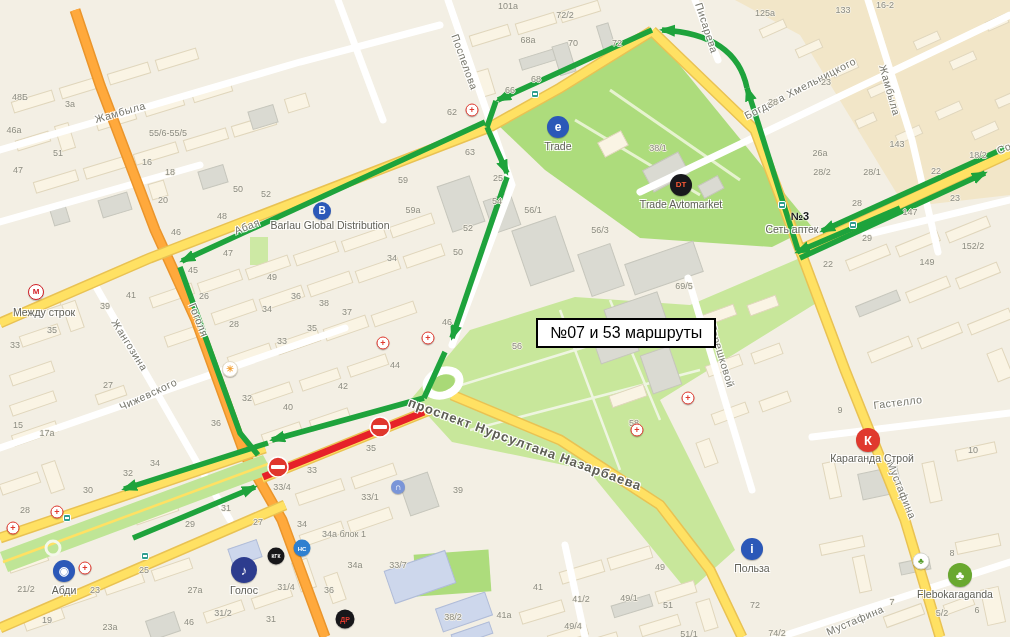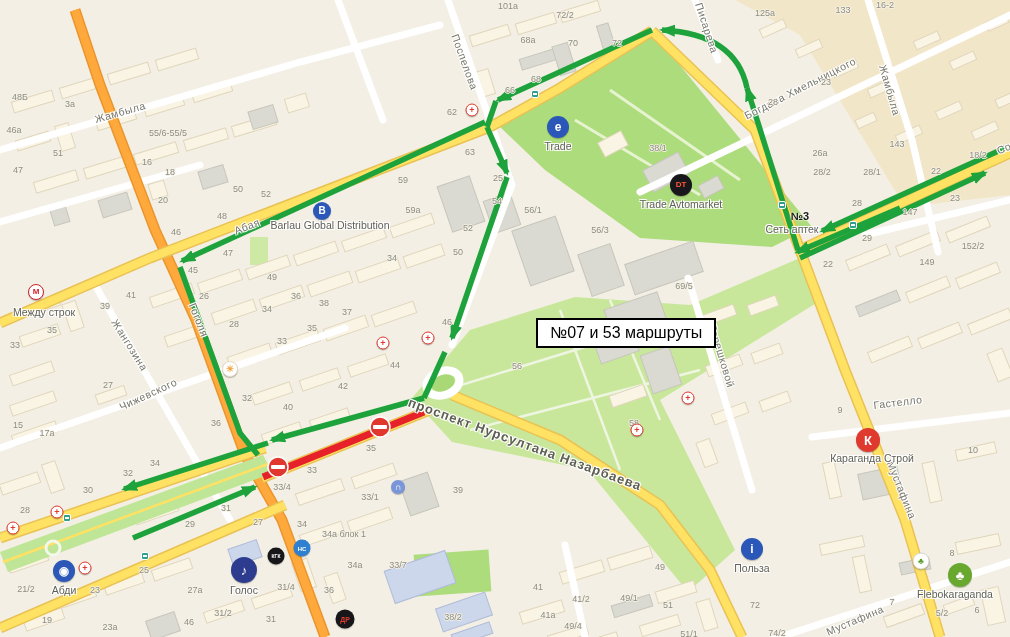--- a/index.html
+++ b/index.html
@@ -388,33 +388,33 @@
       <span class="hn" style="left: 223px; top: 613px;">31/2</span>
       <span class="hn" style="left: 271px; top: 619px;">31</span>
       <span class="hn" style="left: 286px; top: 587px;">31/4</span>
       <span class="hn" style="left: 344px; top: 534px;">34а блок 1</span>
       <span class="hn" style="left: 355px; top: 565px;">34а</span>
       <span class="hn" style="left: 329px; top: 590px;">36</span>
       <span class="hn" style="left: 398px; top: 565px;">33/7</span>
       <span class="hn" style="left: 453px; top: 617px;">38/2</span>
       <span class="hn" style="left: 538px; top: 587px;">41</span>
       <span class="hn" style="left: 581px; top: 599px;">41/2</span>
-      <span class="hn" style="left: 548px; top: 615px;">41а</span>
+      <span class="hn" style="left: 504px; top: 615px;">41а</span>
       <span class="hn" style="left: 573px; top: 626px;">49/4</span>
       <span class="hn" style="left: 629px; top: 598px;">49/1</span>
       <span class="hn" style="left: 660px; top: 567px;">49</span>
       <span class="hn" style="left: 668px; top: 605px;">51</span>
       <span class="hn" style="left: 689px; top: 634px;">51/1</span>
       <span class="hn" style="left: 371px; top: 448px;">35</span>
       <span class="hn" style="left: 312px; top: 470px;">33</span>
       <span class="hn" style="left: 282px; top: 487px;">33/4</span>
       <span class="hn" style="left: 370px; top: 497px;">33/1</span>
       <span class="hn" style="left: 458px; top: 490px;">39</span>
       <span class="hn" style="left: 593px; top: 423px; margin-left: 41px;">58</span>
-      <span class="hn" style="left: 517px; top: 366px;">56</span>
+      <span class="hn" style="left: 517px; top: 346px;">56</span>
       <span class="hn" style="left: 395px; top: 365px;">44</span>
       <span class="hn" style="left: 447px; top: 322px;">46</span>
       <span class="hn" style="left: 15px; top: 345px;">33</span>
       <span class="hn" style="left: 52px; top: 330px;">35</span>
       <span class="hn" style="left: 18px; top: 425px;">15</span>
       <span class="hn" style="left: 47px; top: 433px;">17а</span>
       <span class="hn" style="left: 155px; top: 463px;">34</span>
       <span class="hn" style="left: 128px; top: 473px;">32</span>
       <span class="hn" style="left: 88px; top: 490px;">30</span>
       <span class="hn" style="left: 25px; top: 510px;">28</span>

